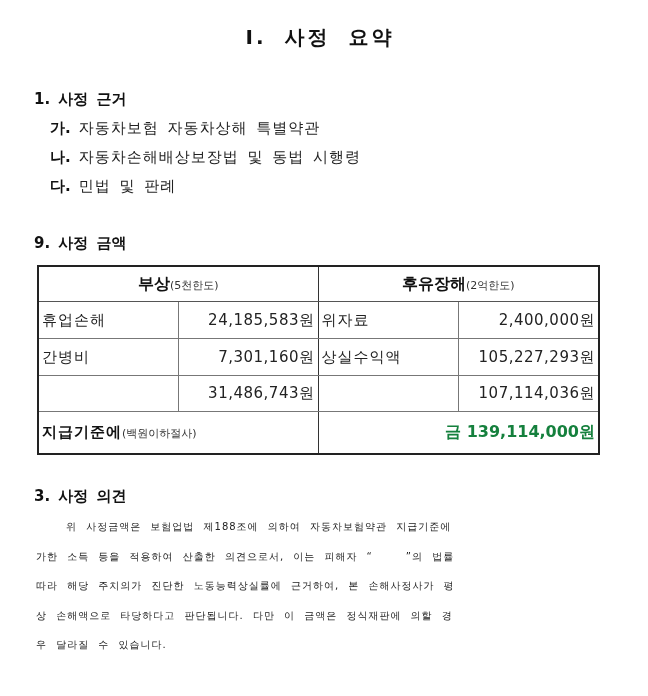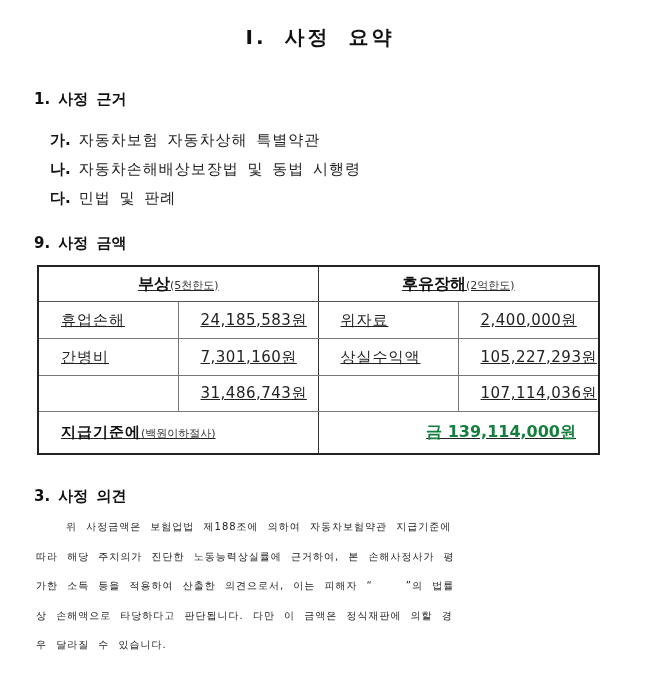--- a/index.html
+++ b/index.html
@@ -34,45 +34,43 @@
       word-spacing: 3px;
       text-align: right;
     }
     .sub-item {
       position: absolute;
       left: 50px;
       font-size: 15px;
       letter-spacing: 1px;
       word-spacing: 3px;
       color: #222;
-      margin-top: 12px;
     }
     .sub-item .marker {
       font-weight: bold;
       color: #111;
       margin-right: 8px;
       letter-spacing: 0;
     }
     table.amounts {
       position: absolute;
       left: 37px;
       top: 265px;
       width: 561px;
       border-collapse: collapse;
       table-layout: fixed;
       border: 2px solid #222;
       font-size: 15px;
     }
     table.amounts td {
       border: 1px solid #777;
-      padding: 0 22px;
+      padding: 0 3px;
       color: #222;
       white-space: nowrap;
       overflow: hidden;
-      text-decoration: underline;
     }
     table.amounts tr.h-row td { height: 34px; }
     table.amounts tr.r1 td { height: 36px; }
     table.amounts tr.r2 td { height: 36px; }
     table.amounts tr.r3 td { height: 35px; }
     table.amounts tr.total td { height: 41px; border-top: 1.5px solid #333; }
     table.amounts td.cat-head {
       text-align: center;
       border-bottom: 1.5px solid #555;
     }
@@ -191,17 +189,17 @@
       <span class="total-amount">금 139,114,000원</span>
     </td>
   </tr>
 </tbody>
   </table>
 
 <div class="section-heading" style="top:487px;">3. 사정 의견</div>
 
 <div class="opinion">
   <span class="opinion-line"><span class="indent"></span><span>위 사정금액은 보험업법 제188조에 의하여 자동차보험약관 지급기준에</span></span>
+  <span class="opinion-line">가한 소득 등을 적용하여 산출한 의견으로서, 이는 피해자 “　　　”의 법률</span>
   <span class="opinion-line">따라 해당 주치의가 진단한 노동능력상실률에 근거하여, 본 손해사정사가 평</span>
-  <span class="opinion-line">가한 소득 등을 적용하여 산출한 의견으로서, 이는 피해자 “　　　”의 법률</span>
   <span class="opinion-line">상 손해액으로 타당하다고 판단됩니다. 다만 이 금액은 정식재판에 의할 경</span>
   <span class="opinion-line">우 달라질 수 있습니다.</span>
 </div>
 
 </body></html>

